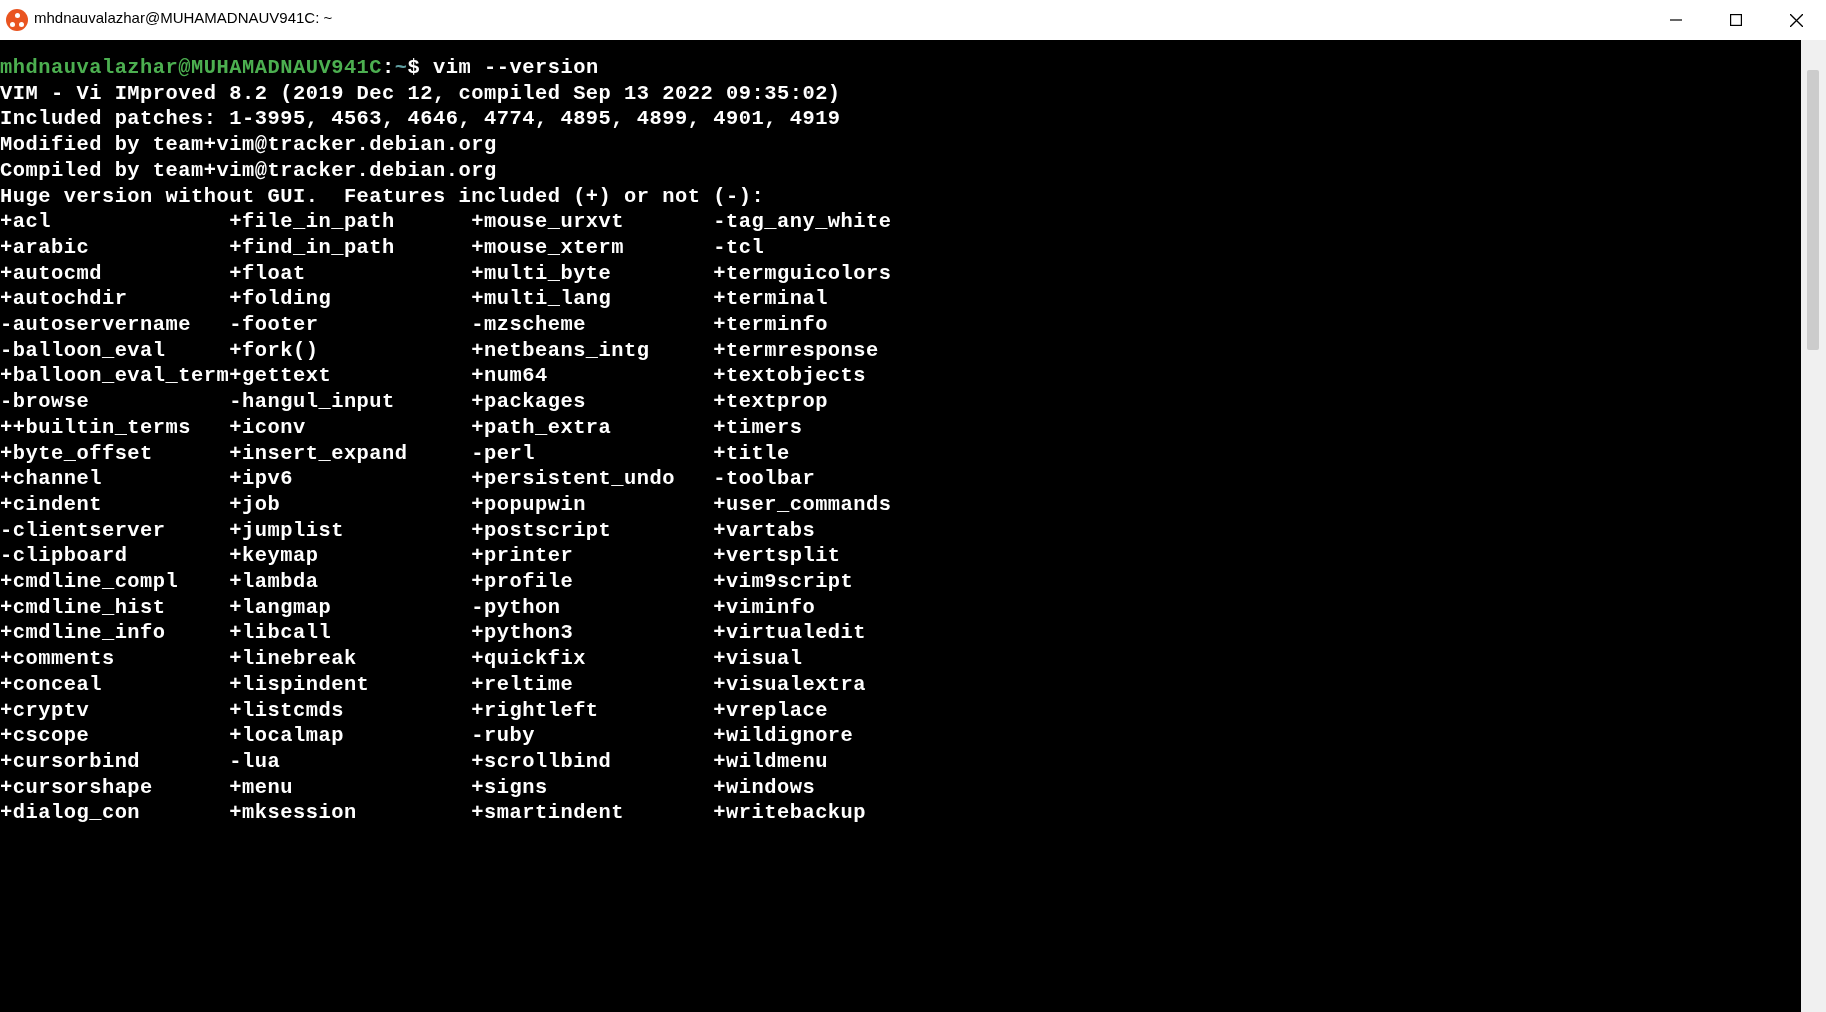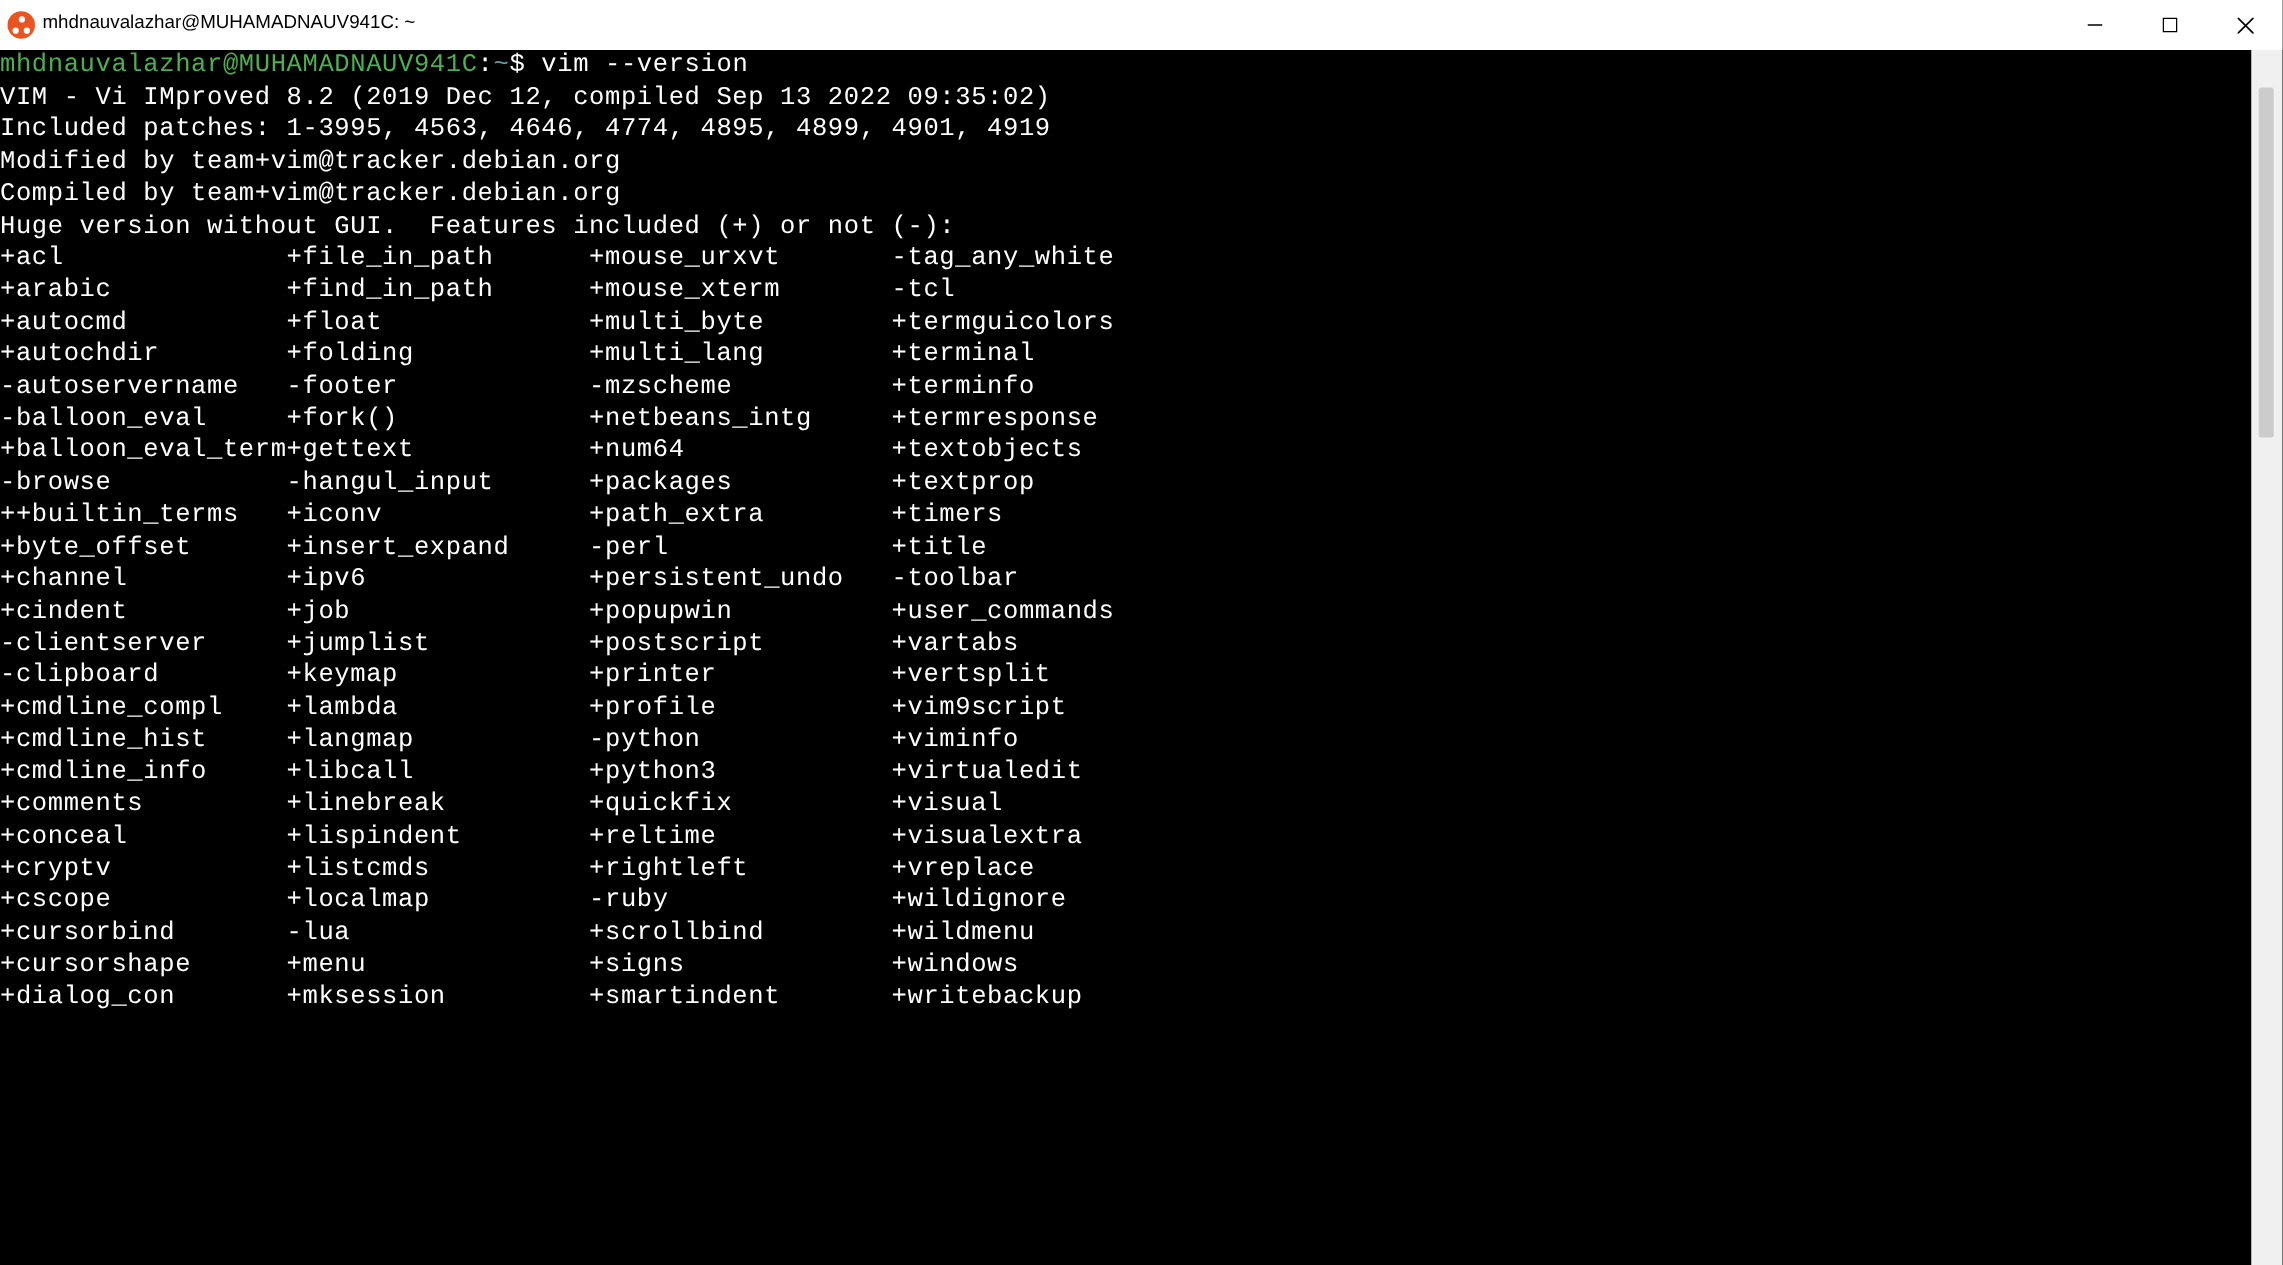--- a/index.html
+++ b/index.html
@@ -79,22 +79,23 @@
       overflow: hidden;
     }
     .terminal {
       flex: 1;
       color: #ffffff;
       white-space: pre;
       font-family: "Consolas", "Courier New", monospace;
       font-size: 20.4px;
       line-height: 25.7px;
       letter-spacing: 0.5px;
-      padding-top: 0px;
+      padding-top: 15px;
       overflow: hidden;
+      font-weight: bold;
     }
     .prompt-user { color: #4CAF50; }
     .prompt-path { color: #5F9EA0; }
     .scrollbar-track {
       width: 25px;
       background: #f0f0f0;
       position: relative;
     }
     .scrollbar-thumb {
       position: absolute;

